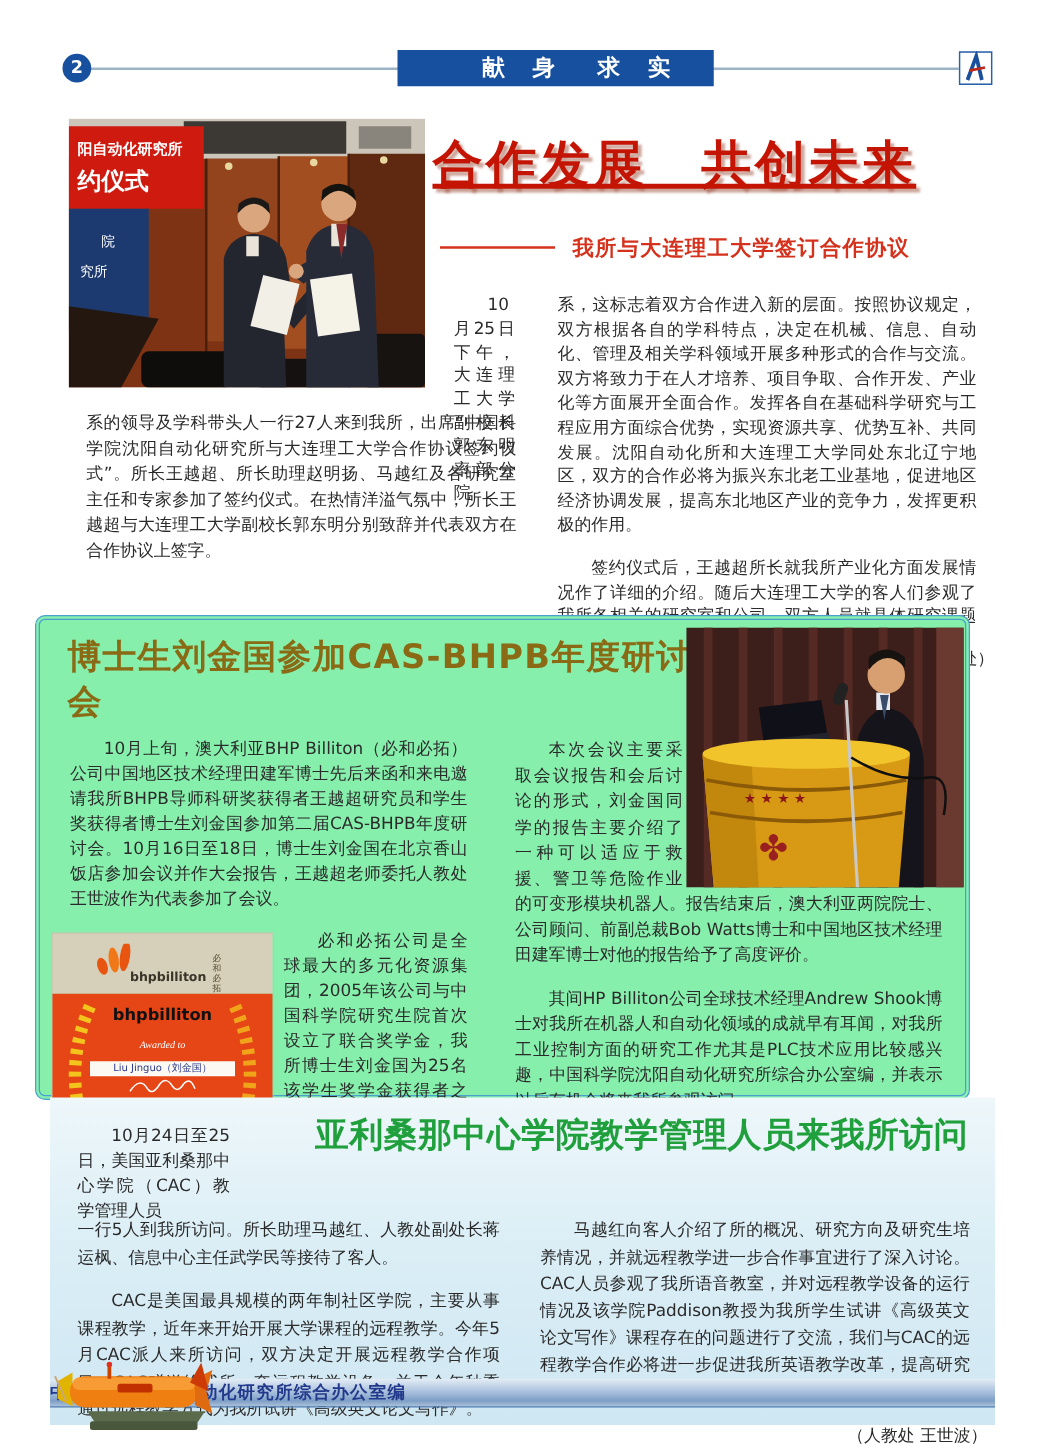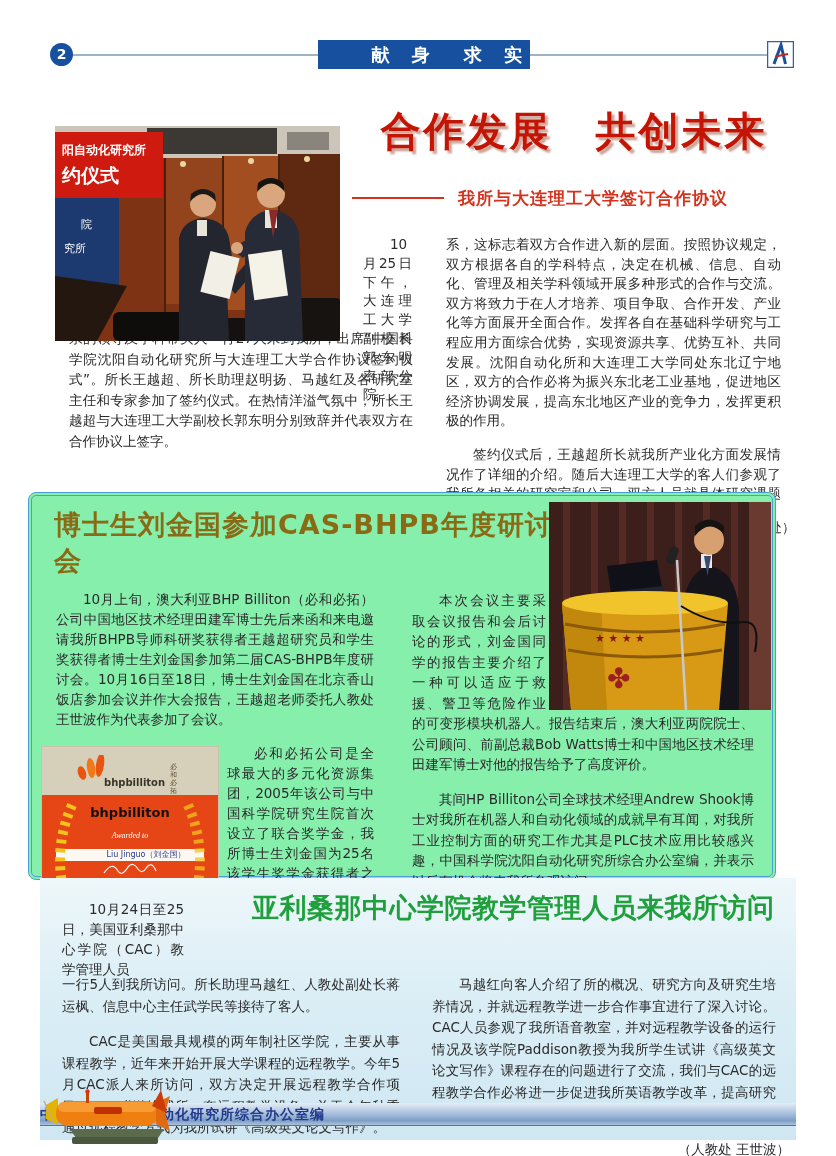--- a/index.html
+++ b/index.html
@@ -13,29 +13,29 @@
   .jtext{font-size:13.5px;text-align:justify;}
   .indent{text-indent:2em;}
 
   
   .head-rule{left:60px;top:54px;width:712px;height:2px;background:#9db3c6;z-index:0;}
   .page-num{left:50px;top:43px;width:23px;height:23px;border-radius:50%;
     background:#17509e;color:#fff;font-weight:bold;font-size:14px;line-height:23px;
     text-align:center;z-index:2;}
   .masthead{left:318px;top:40px;width:212px;height:29px;background:#17509e;z-index:2;
     color:#ffffff;font-weight:bold;font-size:18px;letter-spacing:8px;
-    text-align:right;line-height:29px;}
+    text-align:center;line-height:29px;padding-left:41px;}
   .logo-box{left:767px;top:41px;width:27px;height:27px;background:#fff;z-index:2;}
 
   
-  .photo1{left:55px;top:95px;width:337px;height:215px;z-index:1;margin-top:31px;}
-  .a1-title{left:346px;top:104px;width:456px;height:62px;text-align:center;
+  .photo1{left:55px;top:95px;width:337px;height:215px;z-index:1;}
+  .a1-title{left:346px;top:104px;width:456px;height:62px;
     font-family:"DejaVu Serif","Liberation Serif",serif;font-weight:bold;
     font-size:40px;letter-spacing:3px;color:#c41404;
-    text-shadow:3px 3px 2px rgba(160,90,70,.55);}
+    text-shadow:3px 3px 2px rgba(160,90,70,.55);text-decoration:underline;}
   .a1-subrow{left:352px;top:186px;width:440px;height:24px;display:flex;align-items:center;}
   .a1-dash{display:inline-block;width:92px;height:0;border-top:2px solid #d4321c;margin-right:14px;}
   .a1-subtitle{color:#d4321c;font-weight:bold;font-size:17px;letter-spacing:1px;}
   .a1-intro{left:349px;top:221px;width:77px;height:94px;line-height:18.8px;}
   .a1-left{left:55px;top:314px;width:372px;line-height:20.6px;}
   .a1-right{left:432px;top:221px;width:363px;line-height:19.6px;}
   .byline-r1{text-align:right;margin-top:-19.6px;font-size:13px;}
   .byline-r2{text-align:right;margin-top:-20.5px;font-size:13.5px;}
 
   
@@ -52,21 +52,21 @@
   .cert-top{height:48px;background:#d6d0ba;position:relative;}
   .cert-logo-text{position:absolute;left:62px;top:26px;font-size:10px;font-weight:bold;color:#3a342a;}
   .cert-logo-cn{position:absolute;left:128px;top:16px;font-size:7px;color:#5a4c30;width:10px;line-height:8px;}
   .cert-body{height:130px;background:#e64515;position:relative;text-align:center;}
   .cert-brand{padding-top:8px;font-size:13px;font-weight:bold;color:#111;}
   .cert-title{font-family:"DejaVu Serif","Liberation Serif",serif;font-size:14px;
     font-weight:bold;color:#f7d23e;margin-top:2px;}
   .cert-awarded{font-family:Liberation Serif, serif;font-style:italic;
     font-size:8px;color:#fff;margin-top:3px;}
   .cert-recipient{width:116px;margin:3px auto 0;background:#fbf9f2;font-size:8px;
-    color:#2a3a8a;line-height:12px;padding-left:32px;}
+    color:#2a3a8a;line-height:12px;}
   .cert-signer{font-size:6px;color:#ffe9c0;margin-top:1px;}
   .cert-small{font-size:5.5px;color:#ffd9a8;line-height:7px;}
 
   
   .sect3{left:40px;top:878px;width:756px;height:262px;
     background:linear-gradient(180deg,#eef7fa 0%,#dbeef6 45%,#cfe7f2 100%);}
   .a3-date{left:8px;top:7px;width:150px;line-height:20px;}
   .a3-title{left:212px;top:12px;width:545px;font-weight:bold;font-size:27px;
     color:#1fa03c;letter-spacing:0.5px;}
   .a3-left{left:8px;top:82px;width:366px;line-height:21.5px;}

